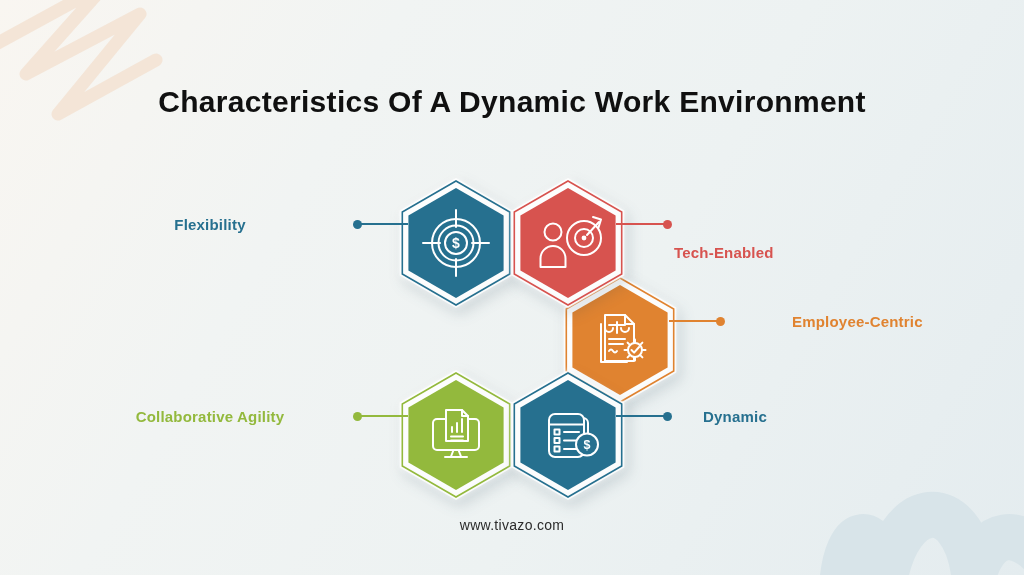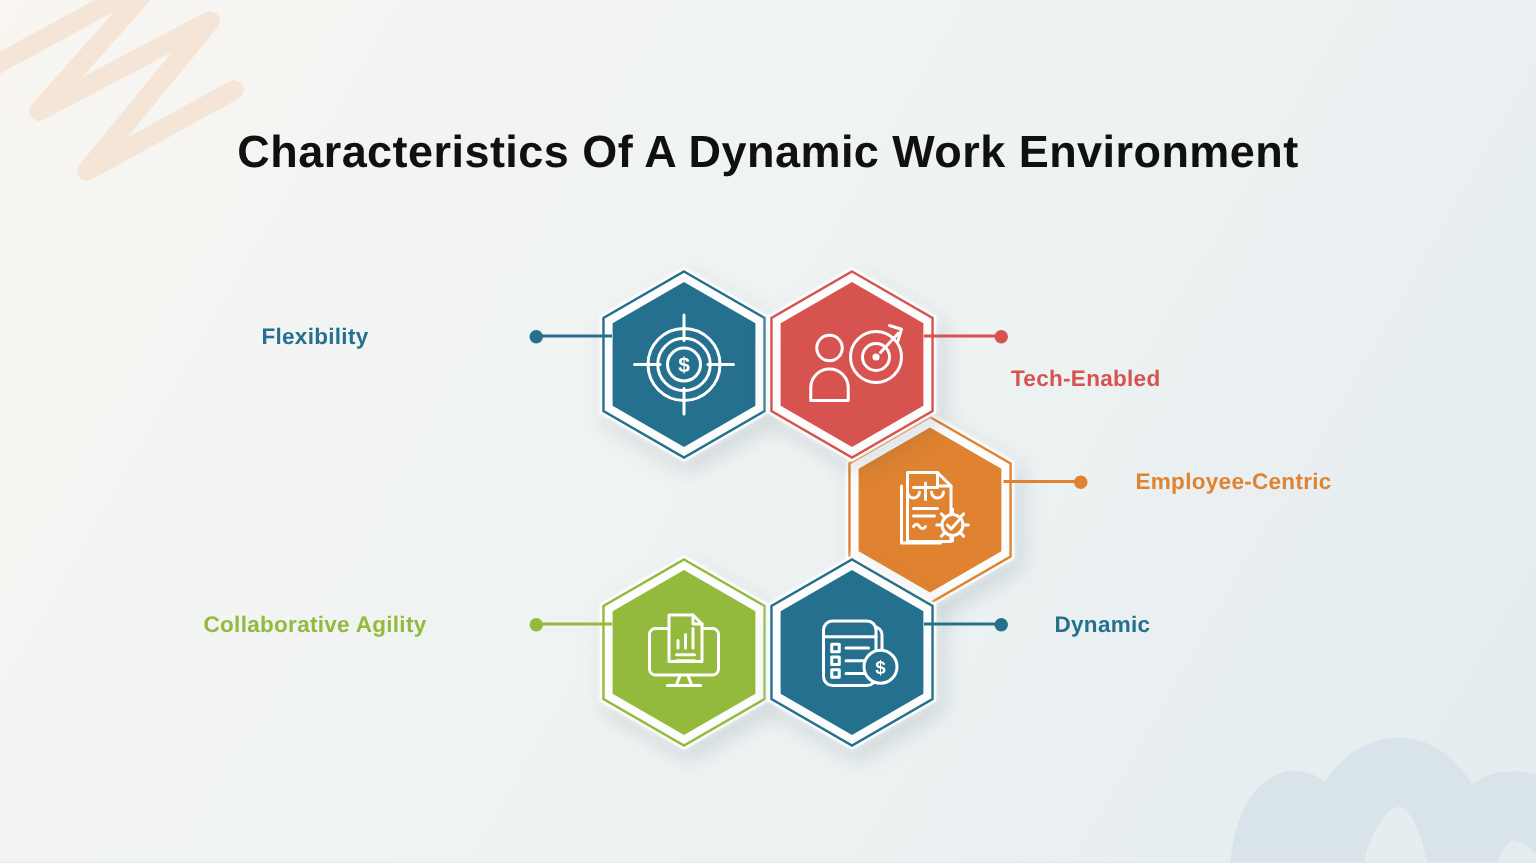--- a/index.html
+++ b/index.html
@@ -46,21 +46,21 @@
   .f-label.align-r{text-align:center;}
   
   #f0 .hexwrap{left:394px;top:176px;}
   #f0 .f-line{left:357px;top:223px;width:51px;}
   #f0 .f-label{left:100px;top:216px;width:220px;}
   #f1 .hexwrap{left:506px;top:176px;}
   #f1 .f-line{left:616px;top:223px;width:51px;}
   #f1 .f-label{left:674px;top:216px;margin-top:28px;}
   #f2 .hexwrap{left:558px;top:273px;}
   #f2 .f-line{left:669px;top:320px;width:51px;}
-  #f2 .f-label{left:757px;top:313px;}
+  #f2 .f-label{left:792px;top:313px;}
   #f3 .hexwrap{left:394px;top:368px;}
   #f3 .f-line{left:357px;top:415px;width:51px;}
   #f3 .f-label{left:100px;top:408px;width:220px;}
   #f4 .hexwrap{left:506px;top:368px;}
   #f4 .f-line{left:616px;top:415px;width:51px;}
   #f4 .f-label{left:703px;top:408px;}
 </style>
 </head>
 <body>
 
@@ -195,14 +195,15 @@
         <rect x="48.5" y="78.5" width="5" height="5"></rect>
         <line x1="58" y1="64" x2="73" y2="64"></line>
         <line x1="58" y1="72.5" x2="73" y2="72.5"></line>
         <line x1="58" y1="81" x2="73" y2="81"></line>
         <circle class="fillc" cx="81" cy="76.5" r="11"></circle>
         <text class="ictext" x="81" y="81" font-size="12.5">$</text>
       </g>
     </svg>
   </div>
 
+  <div id="footer">www.tivazo.com</div>
 
 </div>
 
 </body></html>

